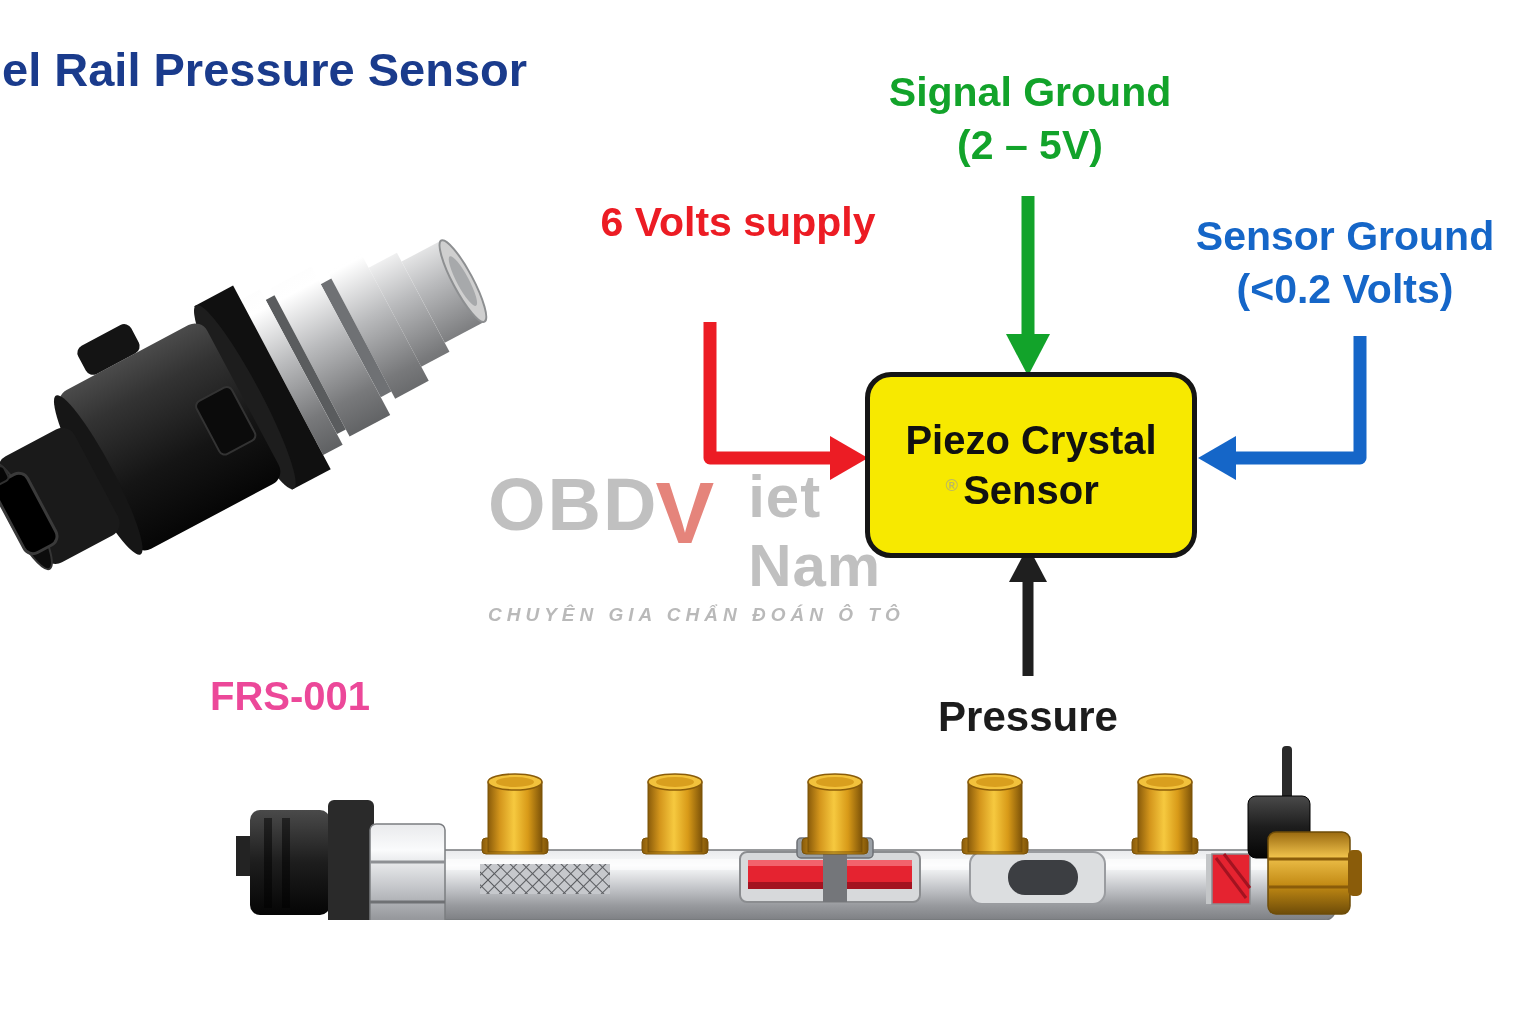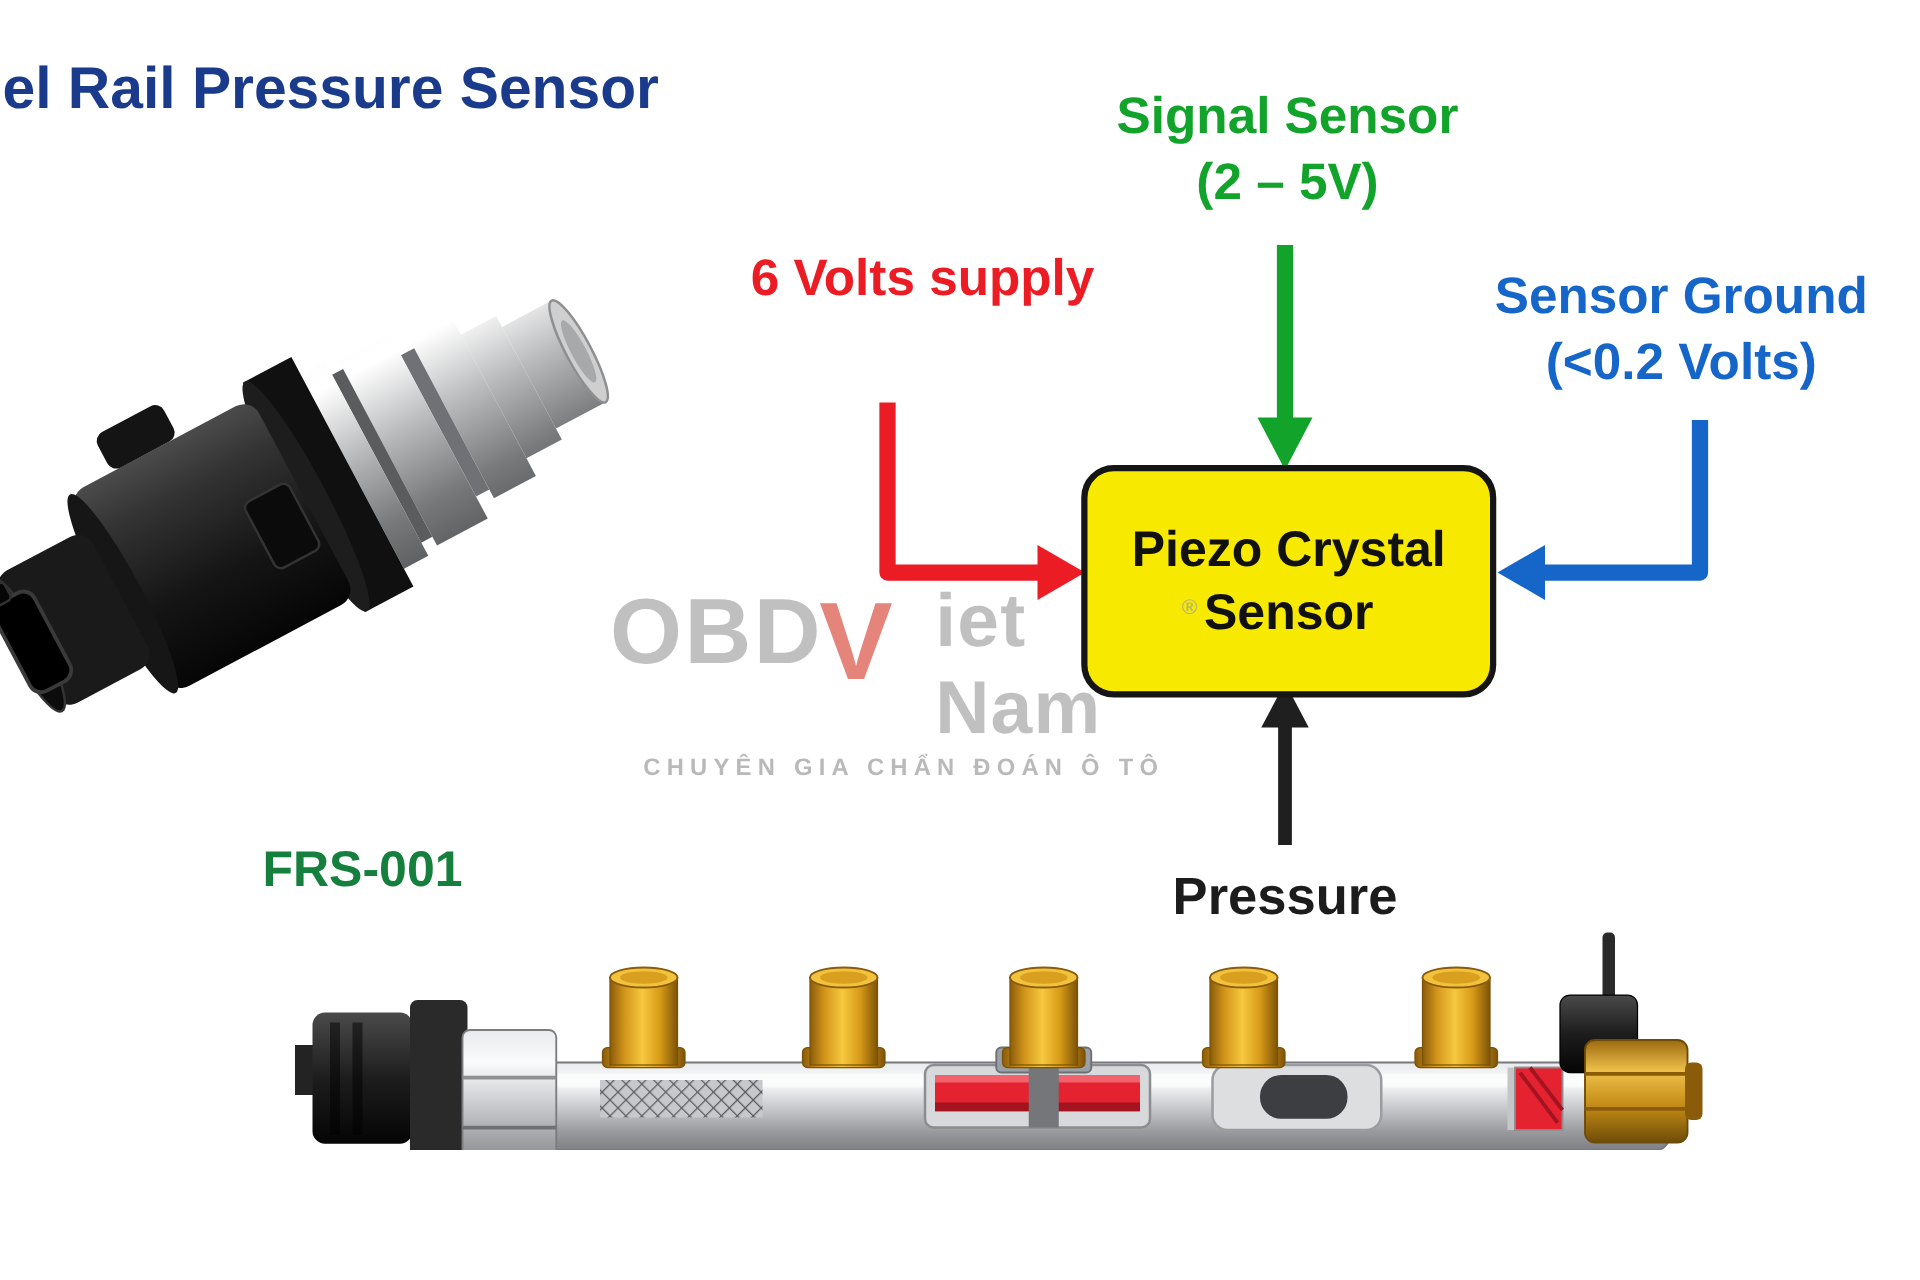--- a/index.html
+++ b/index.html
@@ -8,21 +8,21 @@
     overflow:hidden;font-family:"Liberation Sans",sans-serif;
     outline:1px solid #d8d8d8;
   }
   .abs{position:absolute;}
   .lbl{font-weight:700;text-align:center;line-height:1.3;}
   #page-title{
     left:2px;top:42px;font-size:47px;font-weight:700;color:#1a3b8c;
     white-space:nowrap;z-index:6;
   }
   #frs-label{
-    left:185px;top:670px;width:210px;font-size:40px;color:#15803d;z-index:6;
+    left:185px;top:670px;width:210px;font-size:40px;color:#ec4899;z-index:6;
   }
   #signal-voltage-label{left:830px;top:66px;width:400px;font-size:41px;color:#12a32a;z-index:6;}
   #supply-label{left:560px;top:196px;width:356px;font-size:41px;color:#ec1c24;z-index:6;}
   #ground-label{left:1163px;top:210px;width:364px;font-size:41px;color:#1566c8;z-index:6;}
   #pressure-label{left:878px;top:690px;width:300px;font-size:42px;color:#1c1c1c;z-index:6;}
   #piezo-box{
     left:865px;top:372px;width:322px;height:176px;background:#f7e900;
     border:5px solid #151515;border-radius:26px;z-index:4;
     display:flex;align-items:center;justify-content:center;
   }
@@ -30,22 +30,22 @@
   #arrow-layer{left:0;top:0;z-index:3;pointer-events:none;}
   #sensor-photo{left:0;top:170px;z-index:2;}
   #fuel-rail{left:220px;top:740px;z-index:2;}
   #watermark{left:488px;top:462px;width:470px;z-index:7;opacity:.62;}
   #wm-brand{display:flex;align-items:flex-start;justify-content:center;}
   #wm-obd{font-size:74px;font-weight:700;color:#9b9b9b;letter-spacing:2px;}
   #wm-v{font-size:88px;font-weight:800;color:#d6392c;margin:0 -3px;}
   #wm-rest{font-size:60px;font-weight:700;color:#9b9b9b;letter-spacing:1px;margin-left:37px;}
   #wm-reg{font-size:17px;font-weight:700;color:#9b9b9b;align-self:flex-start;margin-top:14px;}
   #wm-tagline{
-    margin-top:4px;text-align:center;font-size:19px;font-weight:700;
-    letter-spacing:5px;color:#8f8f8f;white-space:nowrap;
+    margin-top:4px;font-size:19px;font-weight:700;
+    letter-spacing:5px;color:#8f8f8f;white-space:nowrap;font-style:italic;
   }
 </style>
 </head>
 <body>
 
 <div id="canvas">
 
   <div id="page-title" class="abs">el Rail Pressure Sensor</div>
 
   <svg id="sensor-photo" class="abs" width="560" height="480" viewBox="0 0 560 480">
@@ -98,21 +98,21 @@
         <ellipse cx="-55" cy="0" rx="13" ry="60" fill="#0c0c0c" stroke="#343434" stroke-width="2"></ellipse>
         <rect x="-68" y="-40" width="36" height="80" rx="10" fill="#000000" stroke="#3a3a3a" stroke-width="3"></rect>
         <rect x="-70" y="-54" width="22" height="16" rx="4" fill="#060606" stroke="#303030" stroke-width="2"></rect>
       </g>
     </g>
   </svg>
 
   <div id="frs-label" class="abs lbl">FRS-001</div>
 
   <div id="signal-voltage-label" class="abs lbl">
-    <div>Signal Sensor</div>
+    <div>Signal Ground</div>
     <div>(2 – 5V)</div>
   </div>
   <div id="supply-label" class="abs lbl">
     <div>6 Volts supply</div>
   </div>
   <div id="ground-label" class="abs lbl">
     <div>Sensor Ground</div>
     <div>(&lt;0.2 Volts)</div>
   </div>
   <div id="pressure-label" class="abs lbl">Pressure</div>

